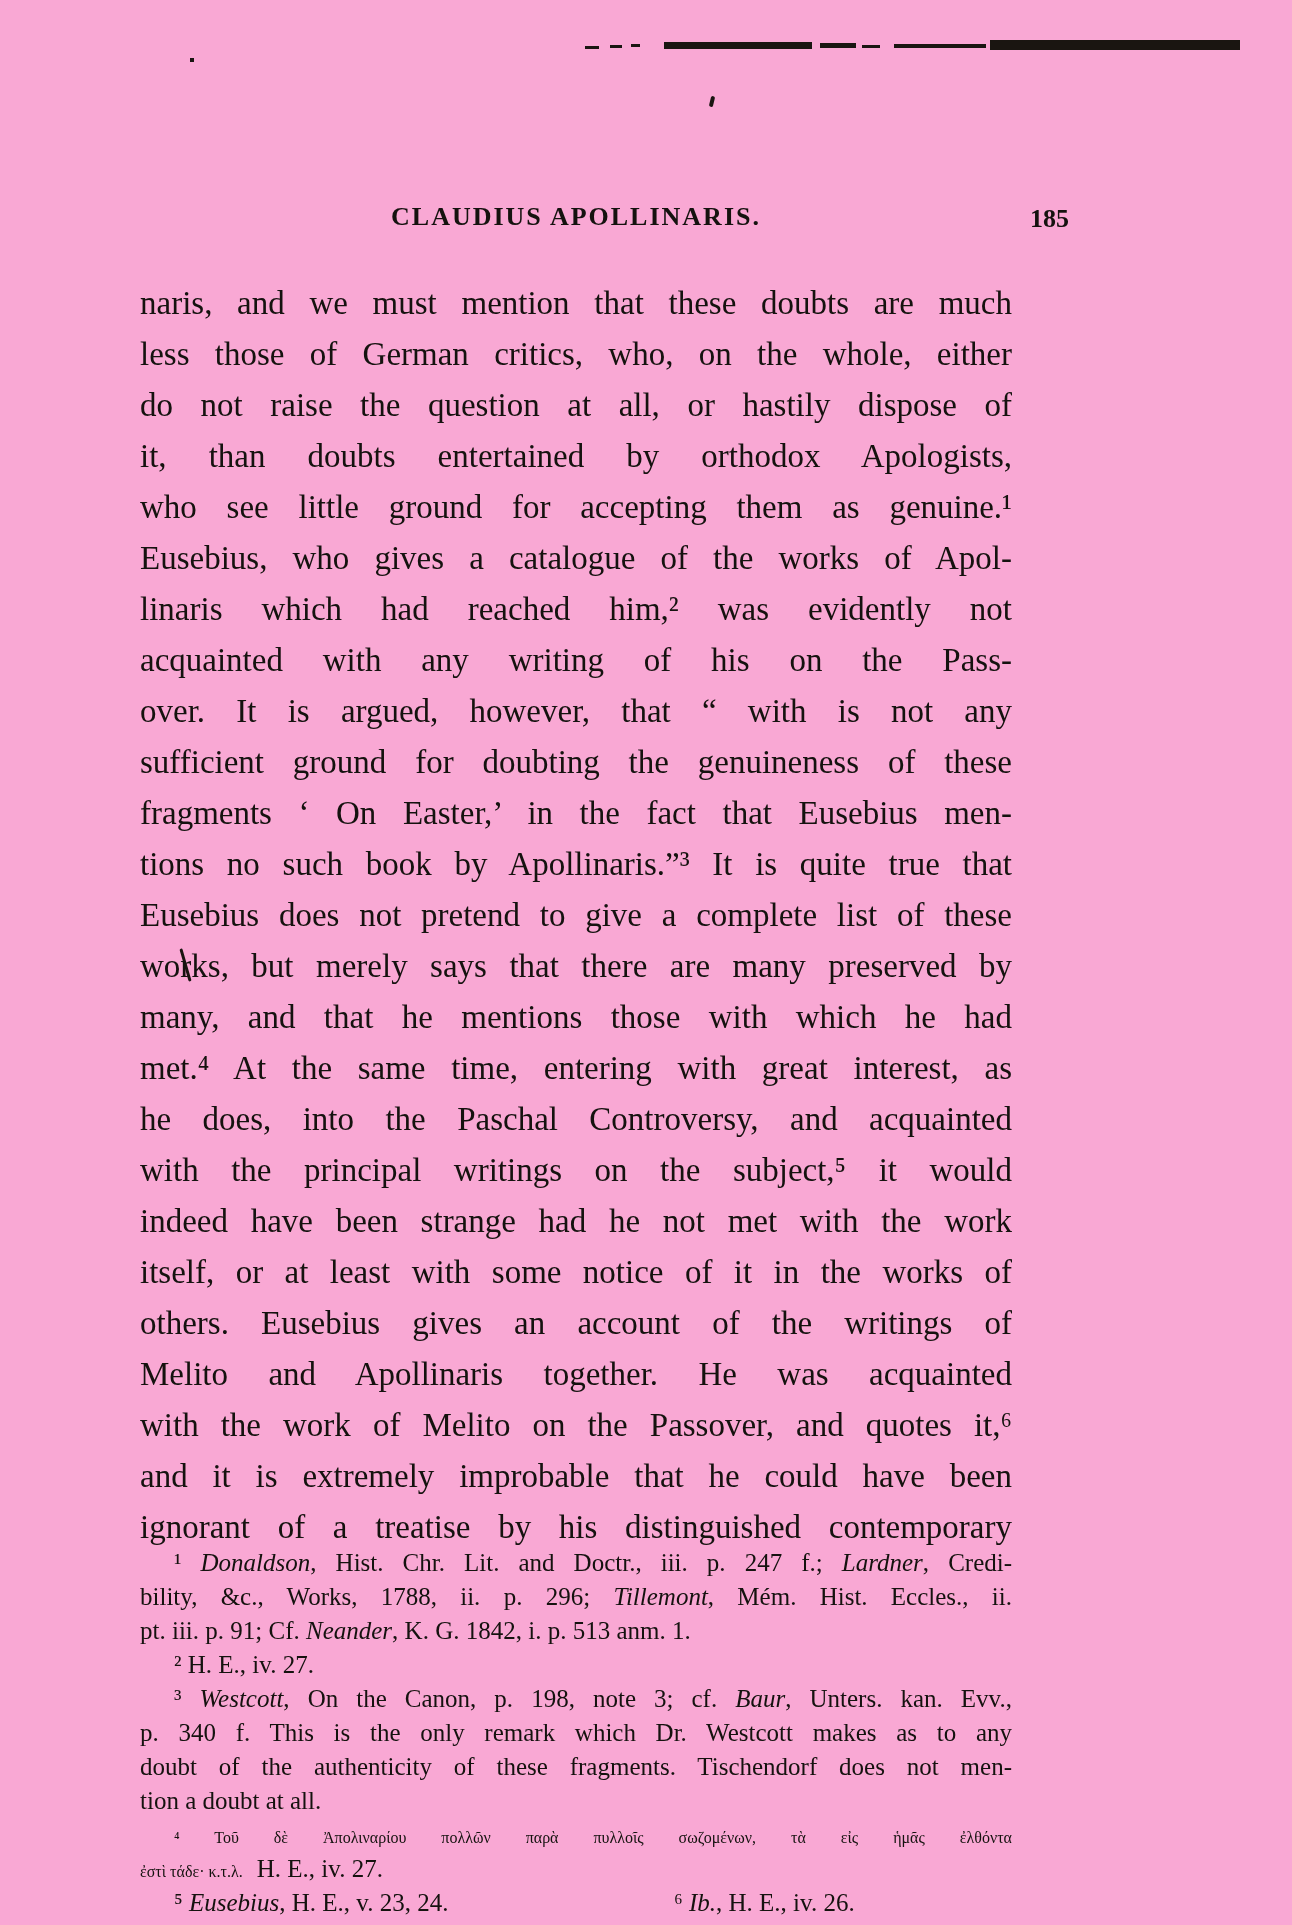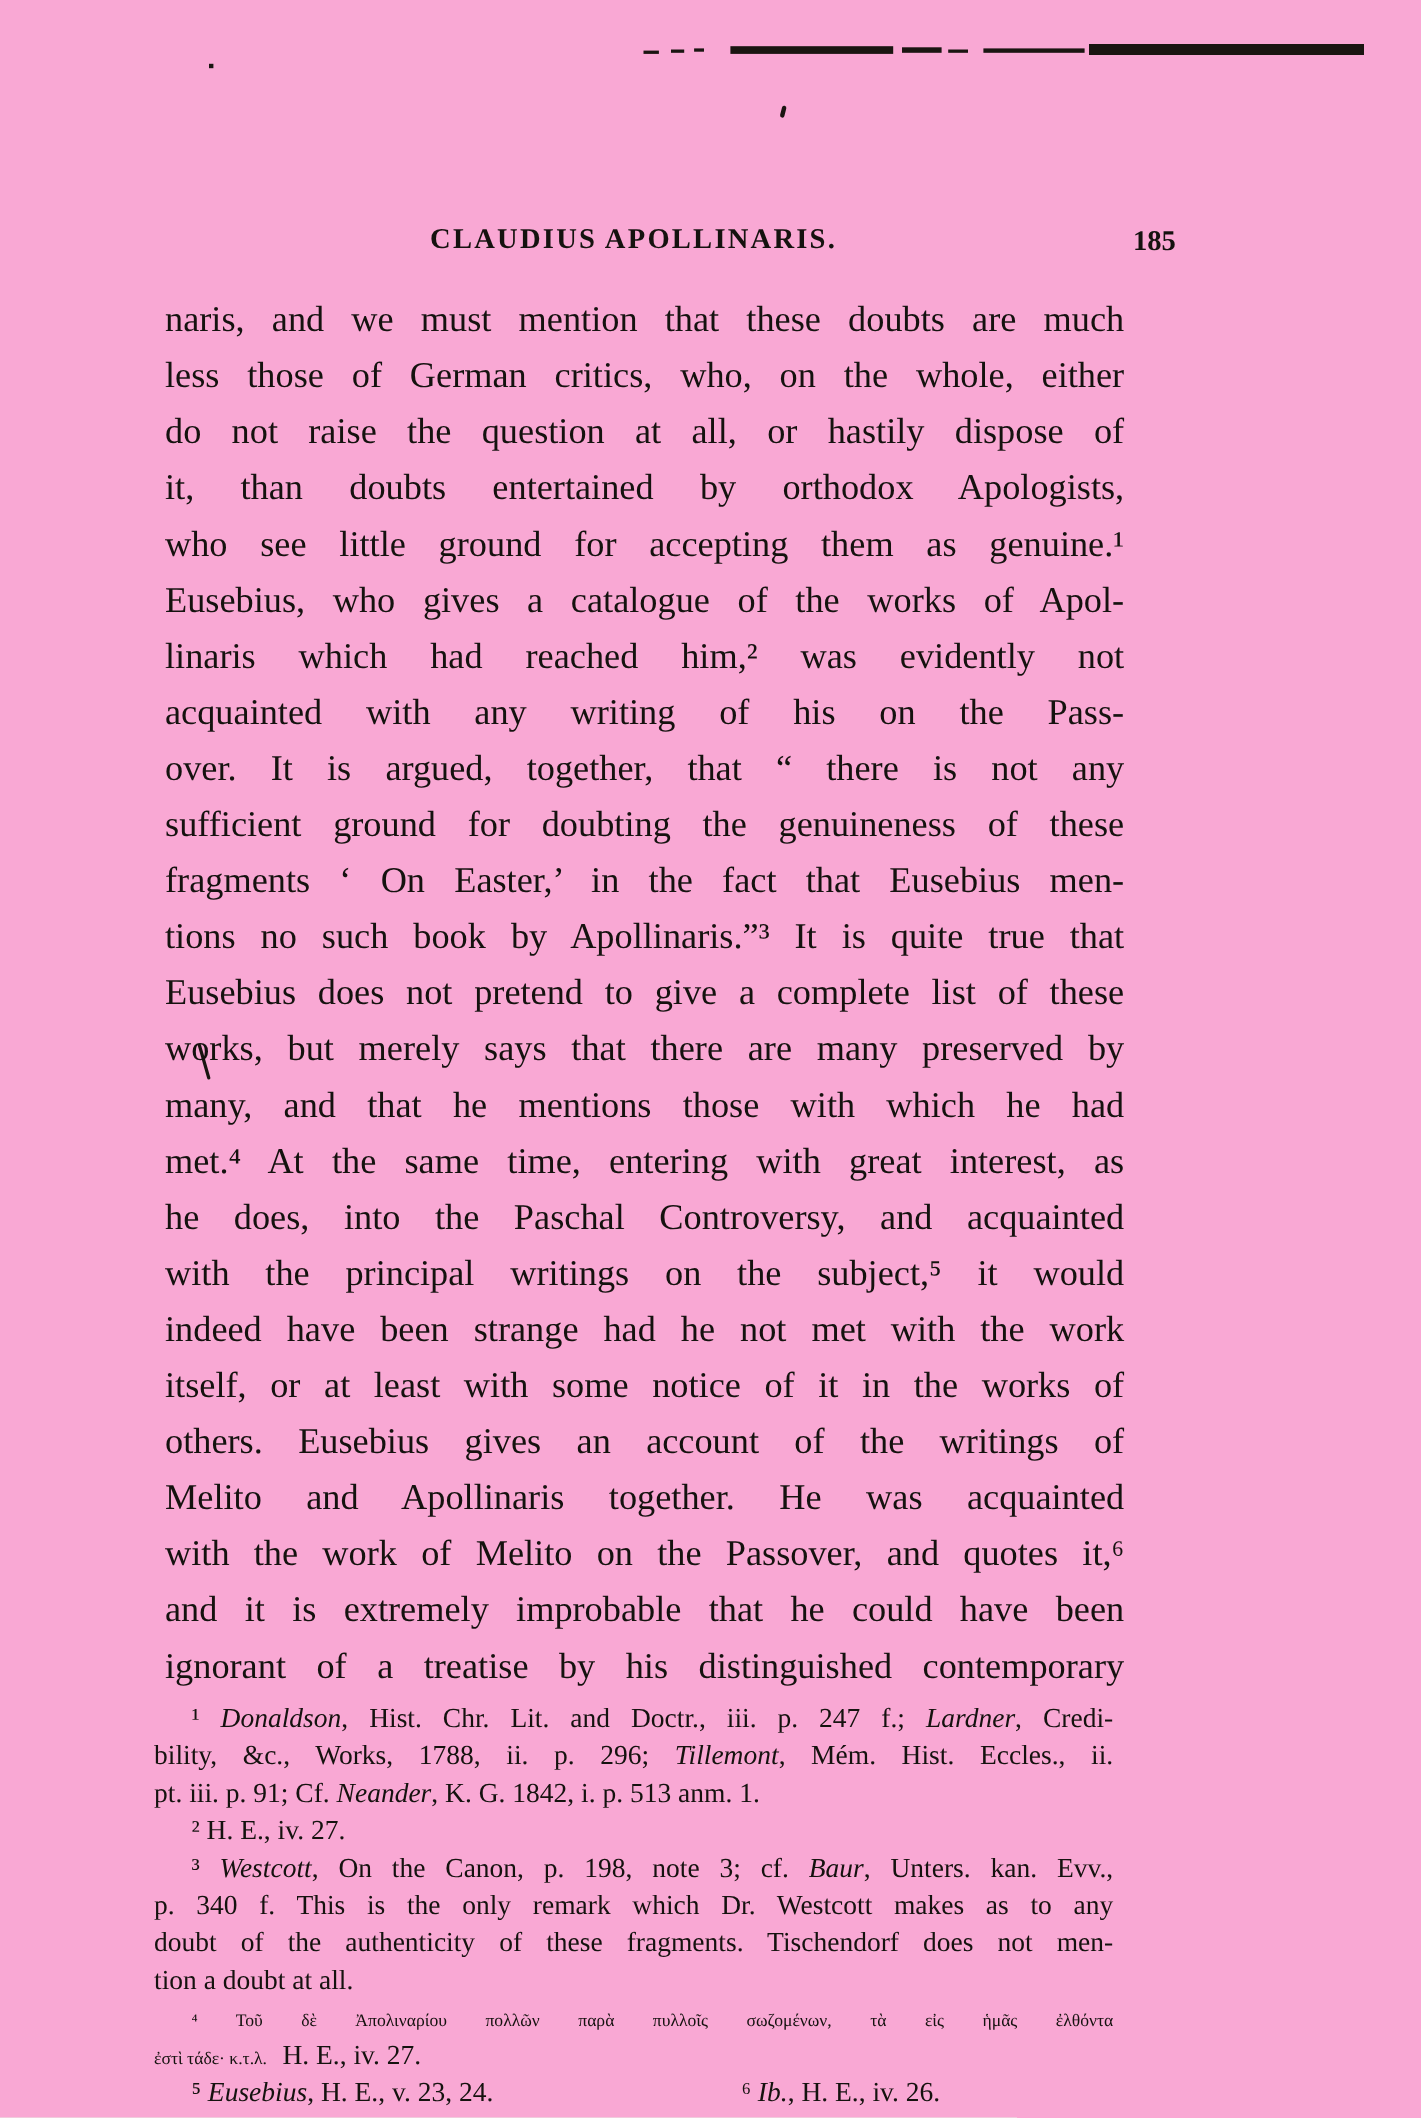--- a/index.html
+++ b/index.html
@@ -25,21 +25,21 @@
   .page-number {
     position: absolute;
     left: 1030px; top: 204px;
     font-size: 26px;
     font-weight: bold;
     text-align: right;
   }
   
   .body-text {
     position: absolute;
-    left: 140px; top: 266px; width: 872px; margin-left: 10px;
+    left: 140px; top: 278px; width: 872px;
   }
   .bl {
     font-size: 33px;
     line-height: 51px;
     height: 51px;
     white-space: nowrap;
     text-align: justify;
     text-align-last: justify;
     text-justify: inter-word;
   }
@@ -87,21 +87,21 @@
 
   <div class="body-text">
     <div class="bl">naris, and we must mention that these doubts are much</div>
     <div class="bl">less those of German critics, who, on the whole, either</div>
     <div class="bl">do not raise the question at all, or hastily dispose of</div>
     <div class="bl">it, than doubts entertained by orthodox Apologists,</div>
     <div class="bl">who see little ground for accepting them as genuine.¹</div>
     <div class="bl">Eusebius, who gives a catalogue of the works of Apol-</div>
     <div class="bl">linaris which had reached him,² was evidently not</div>
     <div class="bl">acquainted with any writing of his on the Pass-</div>
-    <div class="bl">over. It is argued, together, that “ there is not any</div>
+    <div class="bl">over. It is argued, however, that “ with is not any</div>
     <div class="bl">sufficient ground for doubting the genuineness of these</div>
     <div class="bl">fragments ‘ On Easter,’ in the fact that Eusebius men-</div>
     <div class="bl">tions no such book by Apollinaris.”³ It is quite true that</div>
     <div class="bl">Eusebius does not pretend to give a complete list of these</div>
     <div class="bl">works, but merely says that there are many preserved by</div>
     <div class="bl">many, and that he mentions those with which he had</div>
     <div class="bl">met.⁴ At the same time, entering with great interest, as</div>
     <div class="bl">he does, into the Paschal Controversy, and acquainted</div>
     <div class="bl">with the principal writings on the subject,⁵ it would</div>
     <div class="bl">indeed have been strange had he not met with the work</div>

